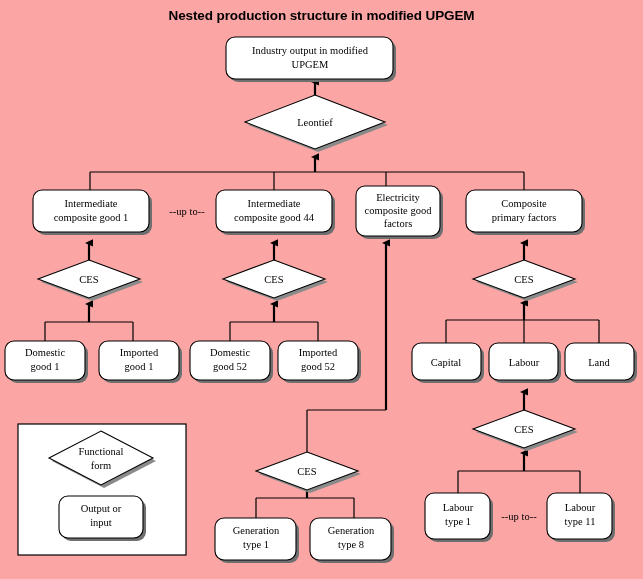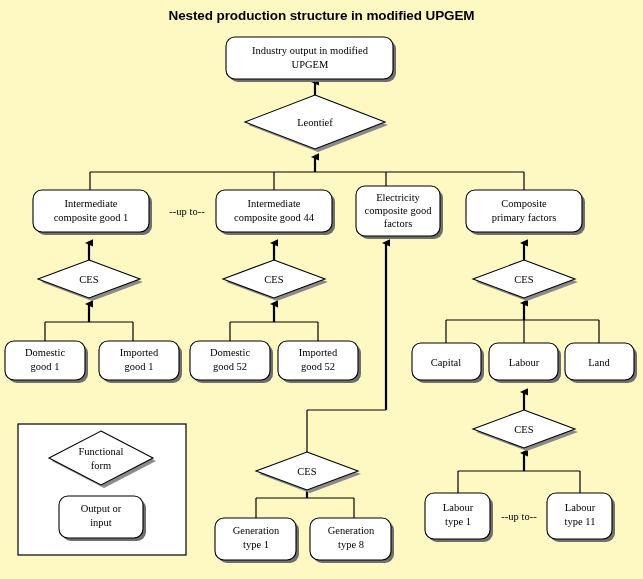--- a/index.html
+++ b/index.html
@@ -1,18 +1,18 @@
 <!DOCTYPE html>
 <html><head>
 <meta charset="utf-8">
 <style>
   html,body{margin:0;padding:0;background:#ffffff;}
   body{width:643px;height:579px;overflow:hidden;
        font-family:"Liberation Serif",serif;}
-  #stage{position:relative;width:643px;height:579px;background:#fef9c3;}
+  #stage{position:relative;width:643px;height:579px;background:#fca5a5;}
   #title{
     position:absolute;left:0;top:8px;width:643px;text-align:center;
     font-family:"Liberation Sans",sans-serif;
     font-weight:bold;font-size:13.5px;color:#000;letter-spacing:-0.1px;
   }
   svg{position:absolute;left:0;top:0;width:643px;height:579px;}
   .node-label{
     font-family:"Liberation Serif",serif;
     font-size:10.5px;fill:#000;text-anchor:middle;
   }

